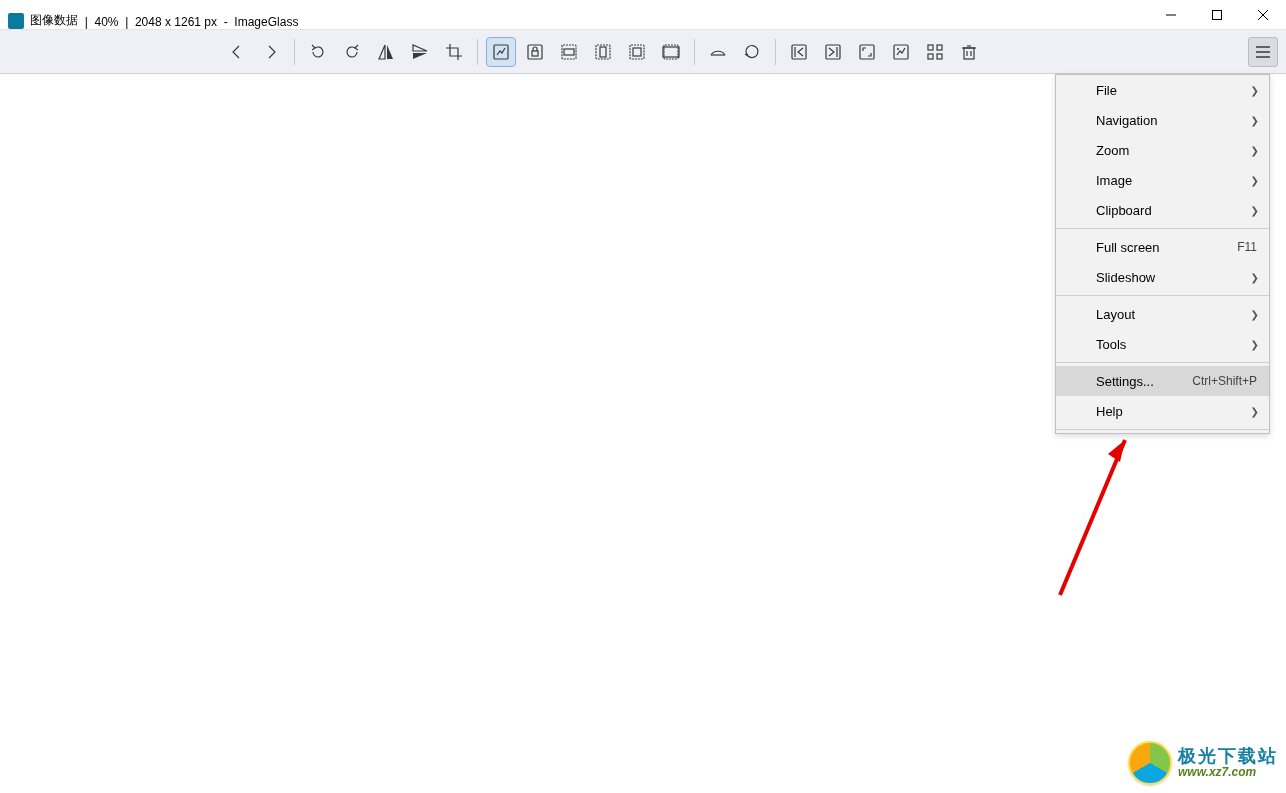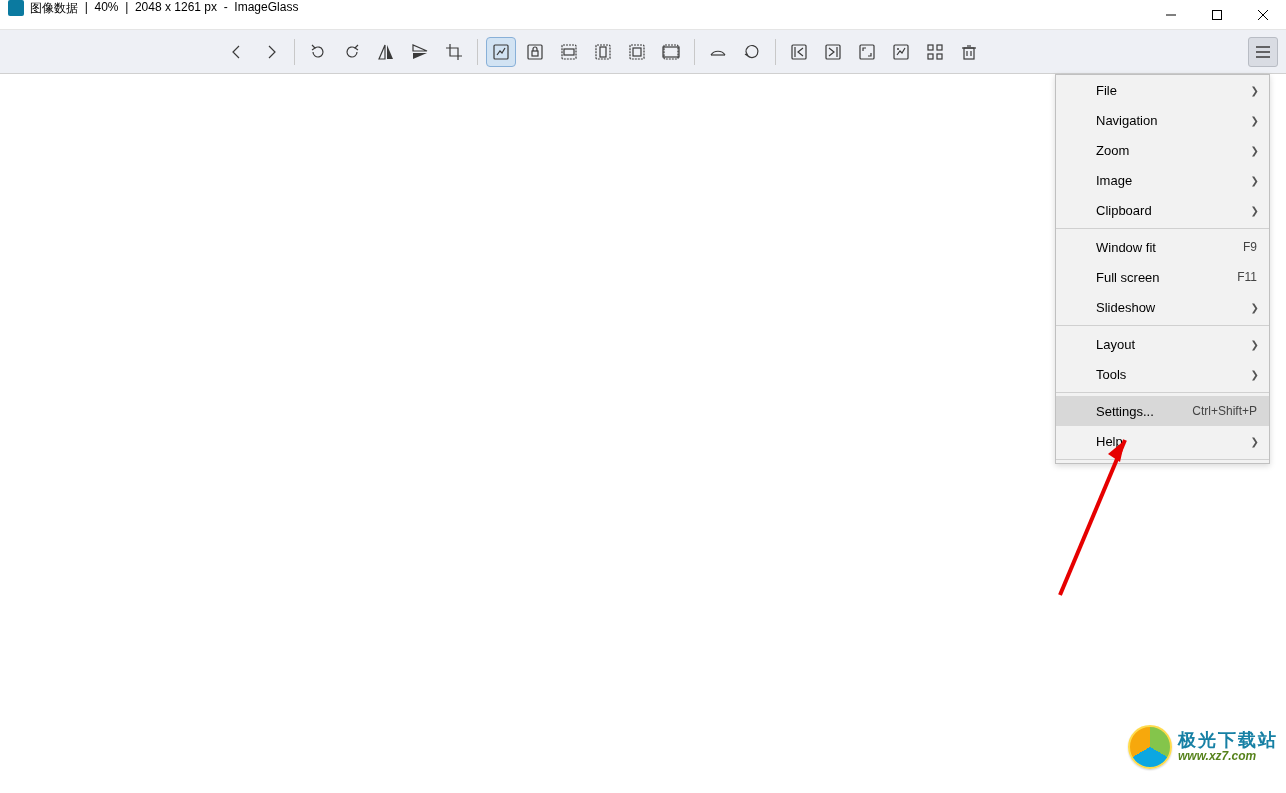--- a/index.html
+++ b/index.html
@@ -1,17 +1,17 @@
 <!DOCTYPE html>
 <html><head>
 <meta charset="utf-8">
 <style>
   * { box-sizing: border-box; margin: 0; padding: 0; }
   html, body { width: 1286px; height: 793px; font-family: "Segoe UI", "Microsoft YaHei", sans-serif; font-size: 12px; background: #fff; overflow: hidden; }
-  .titlebar { height: 30px; display: flex; align-items: flex-start; background: #fff; border-bottom: 1px solid #e5e5e5; }
+  .titlebar { height: 30px; display: flex; align-items: flex-end; background: #fff; border-bottom: 1px solid #e5e5e5; }
   .titlebar .app-icon { width: 16px; height: 16px; margin: 0 6px 0 8px; background: #0b7aa0; border-radius: 2px; color: #fff; display: flex; align-items: center; justify-content: center; font-size: 9px; font-weight: bold; }
   .titlebar .title-text { flex: 0 0 auto; color: #000; white-space: pre; }
   .titlebar .spacer { flex: 1; }
   .win-controls { display: flex; height: 100%; }
   .win-btn { width: 46px; height: 100%; display: flex; align-items: center; justify-content: center; color: #000; }
   .win-btn svg { width: 10px; height: 10px; }
   .toolbar { height: 44px; background: #eef0f5; border-bottom: 1px solid #d0d0d0; display: flex; align-items: center; padding: 0 8px 0 220px; position: relative; }
   .tool-group { display: flex; align-items: center; }
   .tool-btn { width: 30px; height: 30px; margin: 0 2px; display: flex; align-items: center; justify-content: center; color: #3a3a3a; border-radius: 4px; border: 1px solid transparent; }
   .tool-btn.active { background: #d2e3f3; border: 1px solid #88b0d8; }
@@ -22,21 +22,21 @@
   .hamburger svg { width: 16px; height: 14px; stroke: #3a3a3a; stroke-width: 1.5; }
   .canvas-area { position: absolute; left: 0; right: 0; top: 74px; bottom: 0; background: #fff; }
   .menu-dropdown { position: absolute; top: 74px; right: 16px; width: 215px; background: #f2f2f2; border: 1px solid #c0c0c0; box-shadow: 0 2px 6px rgba(0,0,0,0.15); }
   .menu-item { height: 30px; display: flex; align-items: center; padding: 0 12px 0 40px; color: #000; font-size: 13px; position: relative; }
   .menu-item .label { flex: 1; }
   .menu-item .shortcut { color: #444; font-size: 12px; }
   .menu-item .chev { position: absolute; right: 10px; color: #555; font-size: 10px; }
   .menu-item.hovered { background: #d8d8d8; }
   .menu-sep { height: 1px; background: #d0d0d0; margin: 3px 0; }
   .arrow-annotation { position: absolute; pointer-events: none; }
-  .watermark { position: absolute; right: 8px; bottom: 24px; display: flex; align-items: center; gap: 6px; opacity: 0.95; }
+  .watermark { position: absolute; right: 8px; bottom: 8px; display: flex; align-items: center; gap: 6px; opacity: 0.95; }
   .watermark .logo-icon { width: 44px; height: 44px; border-radius: 50%; background: conic-gradient(#7ec242 0 120deg, #00a3e0 120deg 240deg, #f7a400 240deg 360deg); border: 2px solid #ffda44; box-shadow: 0 1px 2px rgba(0,0,0,0.2); }
   .watermark .text-col { display: flex; flex-direction: column; line-height: 1.1; }
   .watermark .wm-title { color: #0b7aa0; font-size: 18px; font-weight: bold; letter-spacing: 2px; }
   .watermark .wm-url { color: #4d7c0f; font-size: 12px; font-style: italic; font-weight: bold; }
 </style>
 </head>
 <body>
 
 <div class="titlebar">
   <div class="app-icon"></div>
@@ -238,24 +238,20 @@
     <div class="menu-item">
       <span class="label">Image</span>
       <span class="chev">❯</span>
     </div>
     <div class="menu-item">
       <span class="label">Clipboard</span>
       <span class="chev">❯</span>
     </div>
     <div class="menu-sep"></div>
     <div class="menu-item">
-      <span class="label">Window fit</span>
-      <span class="shortcut">F9</span>
-    </div>
-    <div class="menu-item">
       <span class="label">Full screen</span>
       <span class="shortcut">F11</span>
     </div>
     <div class="menu-item">
       <span class="label">Slideshow</span>
       <span class="chev">❯</span>
     </div>
     <div class="menu-sep"></div>
     <div class="menu-item">
       <span class="label">Layout</span>

